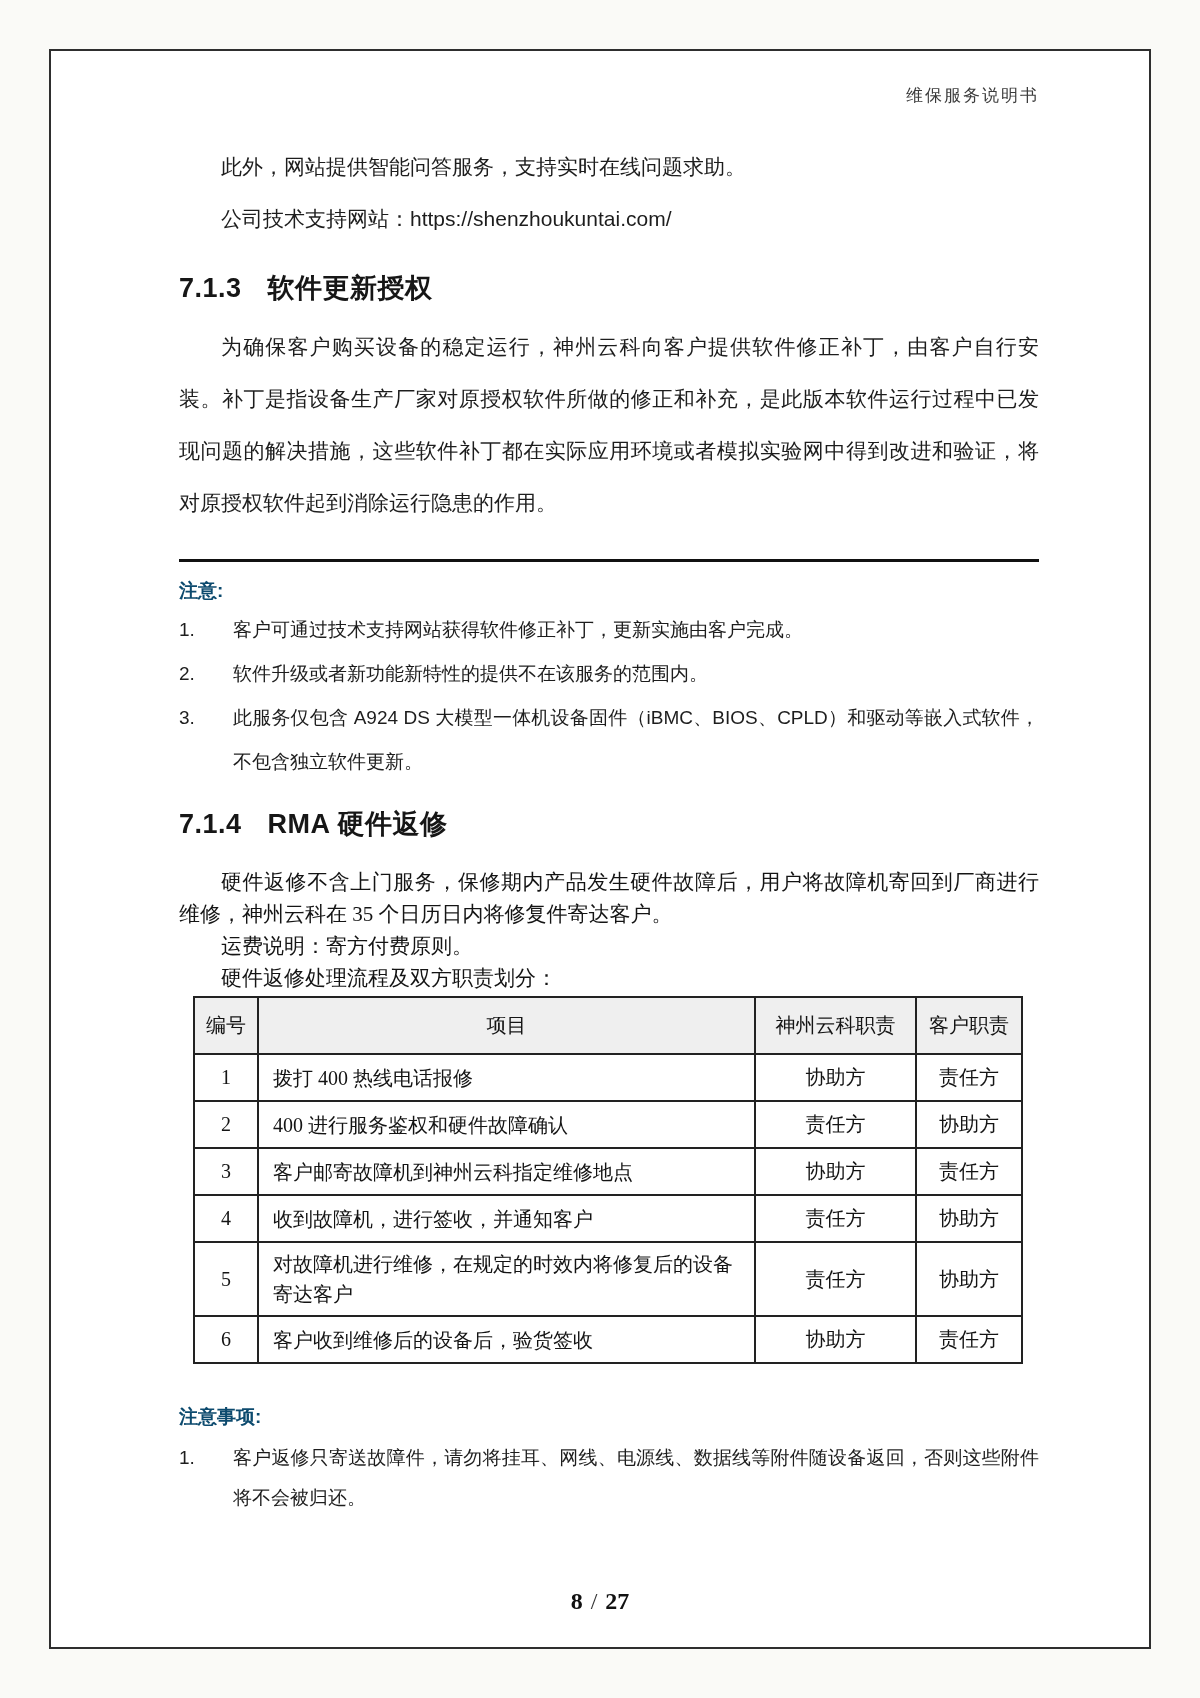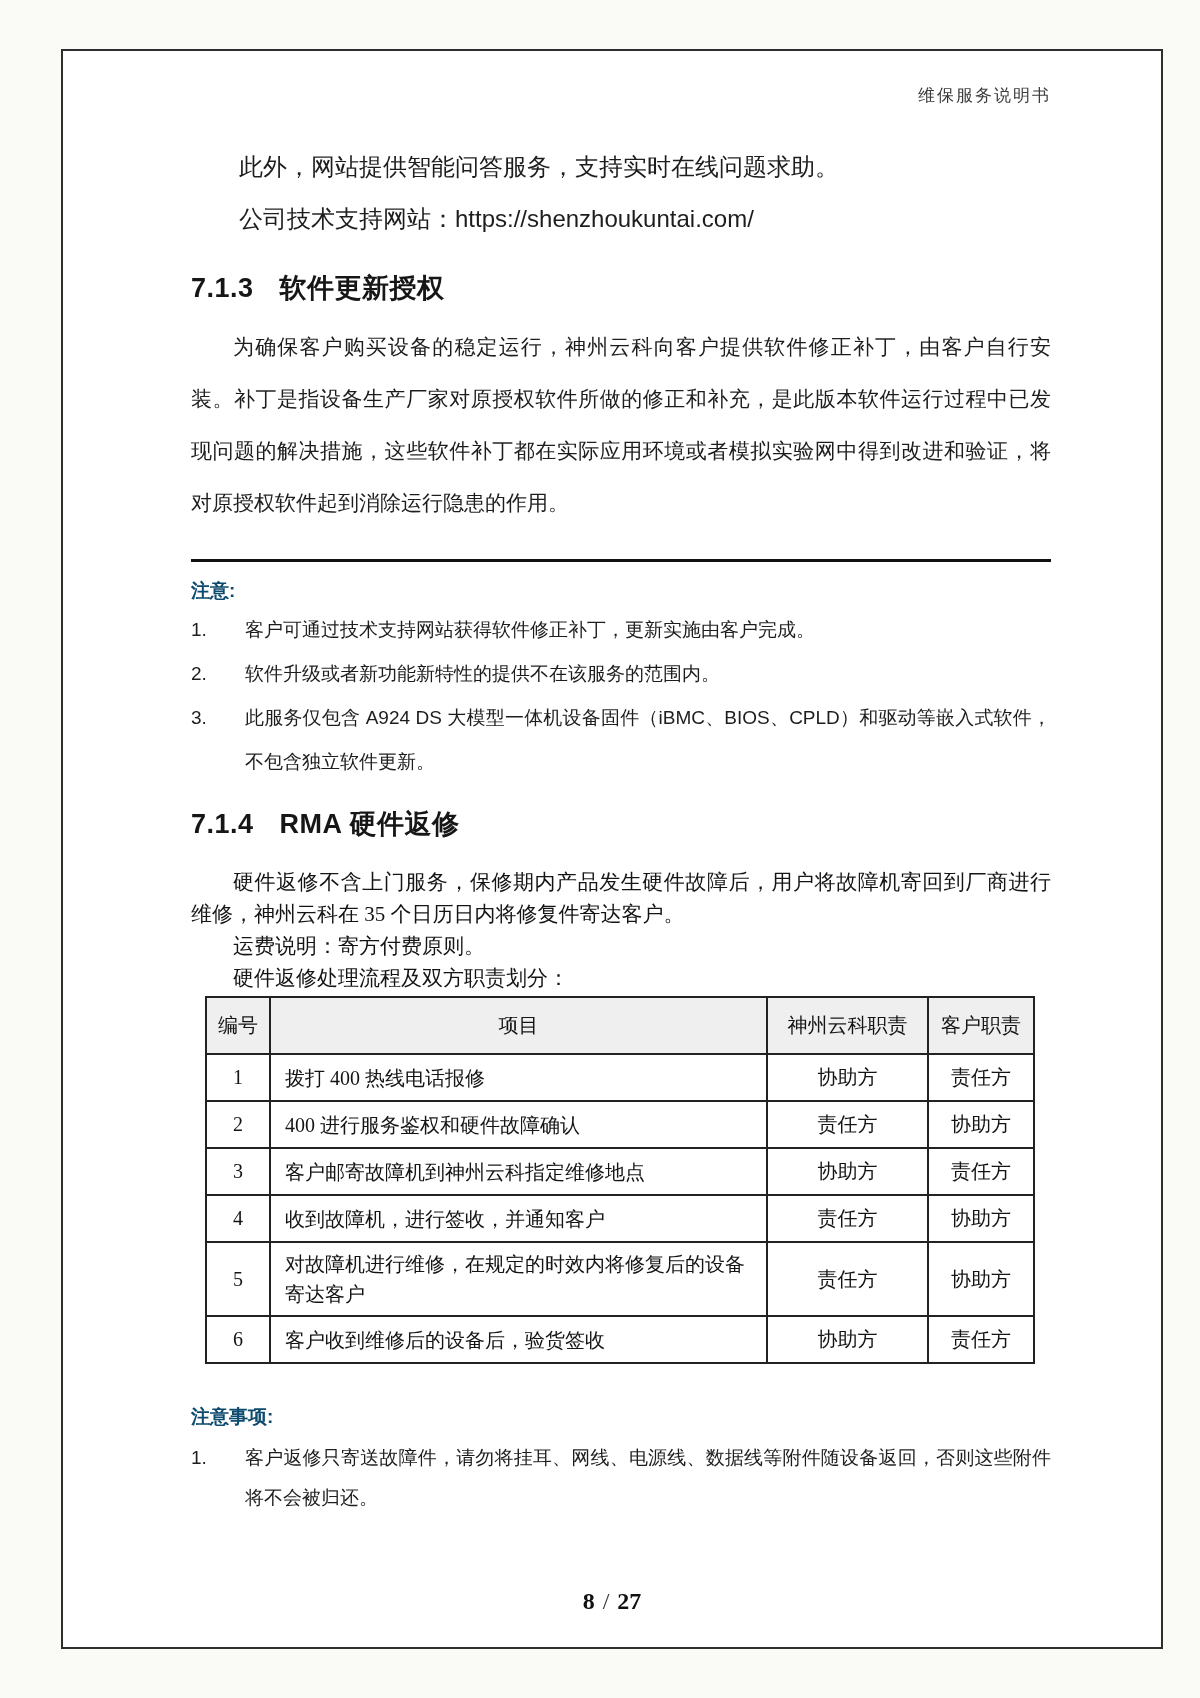--- a/index.html
+++ b/index.html
@@ -2,21 +2,21 @@
 <html lang="zh"><head>
 <meta charset="utf-8">
 <style>
   * { margin: 0; padding: 0; box-sizing: border-box; }
   html, body {
     width: 1200px;
     background: #fafaf7;
     font-family: "Liberation Sans", sans-serif;
     color: #1d1d1d;
   }
-  .canvas { width: 1046px; height: 1698px; position: relative; margin-left: 12px; }
+  .canvas { width: 1046px; height: 1698px; position: relative; }
 
   .page {
     position: absolute;
     left: 49px; top: 49px;
     width: 1102px; height: 1600px;
     background: #ffffff;
     border: 2px solid #2e2e2e;
     padding: 34px 110px 0 128px;
   }
 
@@ -26,21 +26,21 @@
     font-family: "Liberation Serif", serif;
     font-size: 17px;
     letter-spacing: 2px;
     color: #3b3b3b;
     line-height: 22px;
   }
 
   
   .intro { margin-top: 34px; }
   .intro p {
-    font-size: 24px;
+    font-size: 21px;
     line-height: 52px;
     text-indent: 2em;
     color: #1d1d1d;
   }
 
   
   .sec-heading {
     font-size: 27px;
     font-weight: 700;
     color: #161616;

